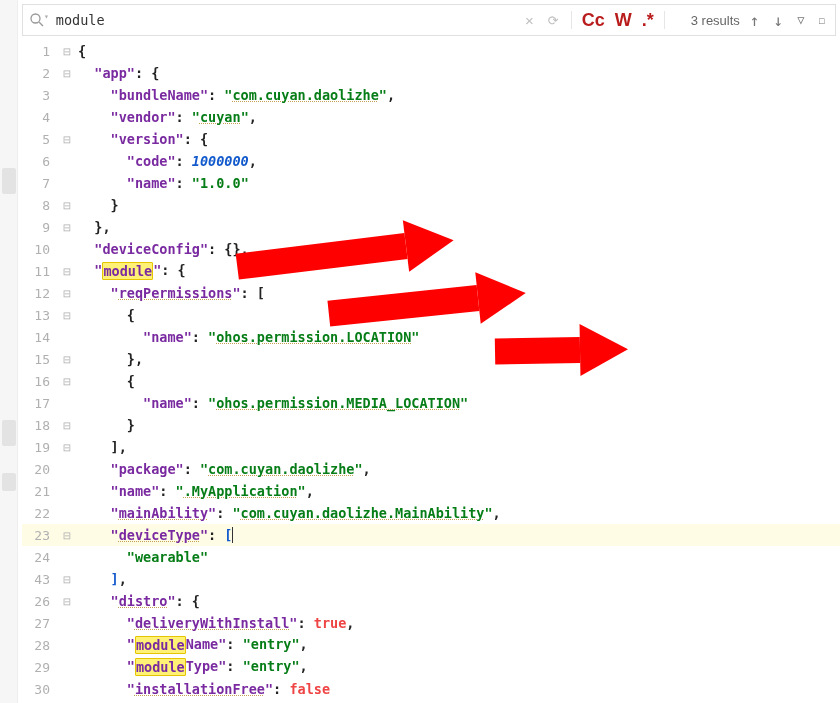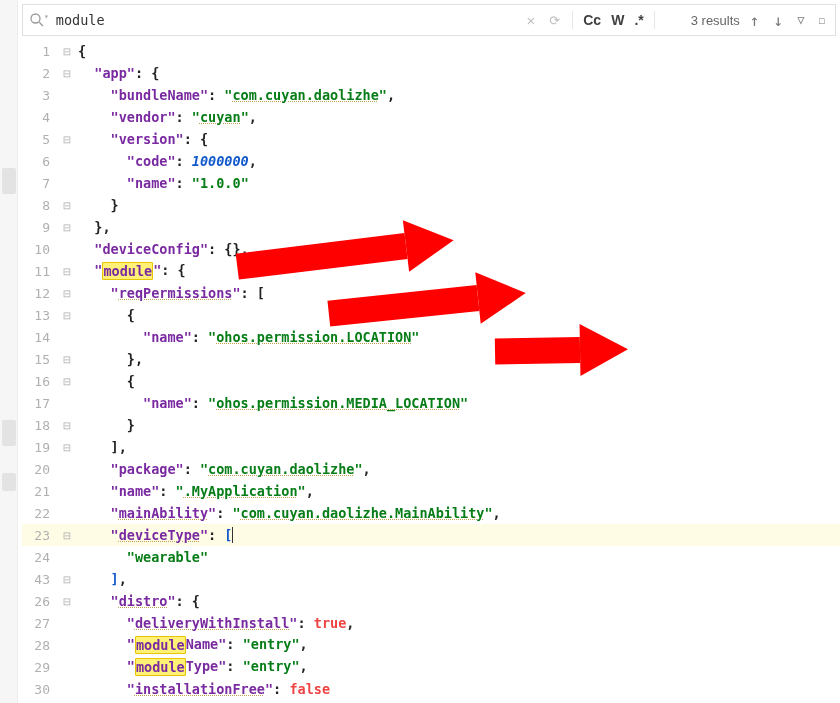--- a/index.html
+++ b/index.html
@@ -31,24 +31,24 @@
   background: transparent;
   color: #333;
 }
 .sb-spacer { flex: 1; }
 .sb-btn {
   color: #bfbfbf; font-size: 15px; cursor: pointer;
   padding: 0 4px; font-family: Arial, sans-serif;
 }
 .sb-divider { width:1px; height:18px; background:#e6e6e6; margin:0 2px; }
 .sb-label {
-  font-family: Arial, sans-serif; color:#404040; font-size:14px;
+  font-family: Arial, sans-serif; color:#b91c1c; font-size:18px;
   padding:0 2px; font-weight:700;
 }
-.results { font-family: Arial, sans-serif; color:#666; font-size:13px; margin-left:28px; }
+.results { font-family: Arial, sans-serif; color:#666; font-size:13px; margin-left:18px; }
 .nav-btn { color:#777; font-size:16px; padding:0 4px; cursor:pointer; }
 
 .left-bar {
   position:absolute; top:0; bottom:0; left:0; width:18px;
   background:#f6f6f6; border-right:1px solid #eee;
 }
 .left-tab {
   position:absolute; left:2px; width:14px; height:26px;
   background:#e3e3e3; border-radius:2px;
 }

